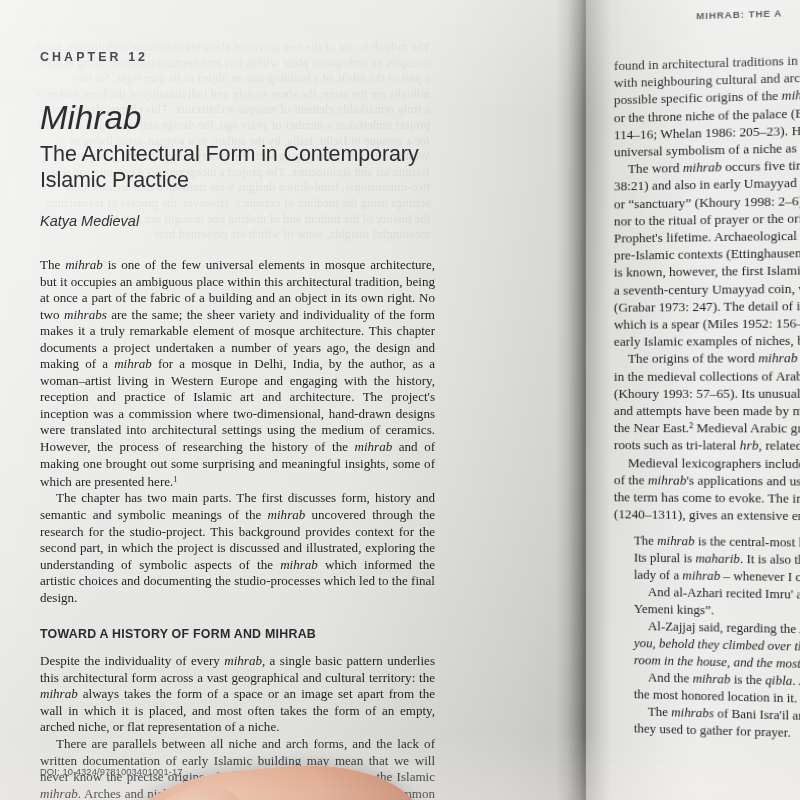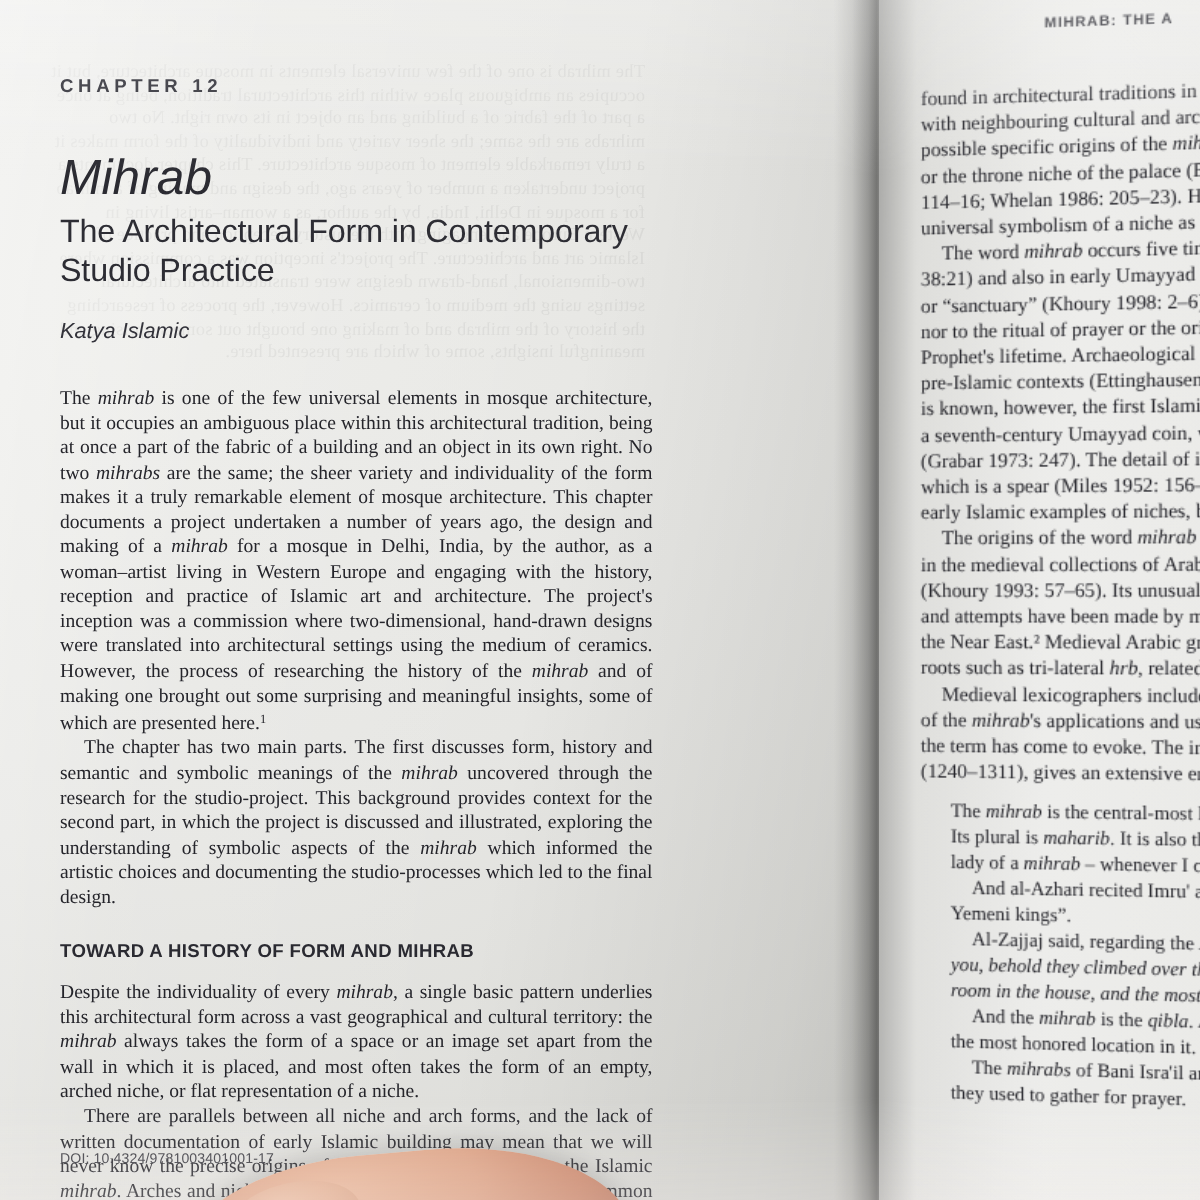--- a/index.html
+++ b/index.html
@@ -264,23 +264,23 @@
     <div class="showthrough" style="left:60px; top:60px; width:400px;">The mihrab is one of the few universal elements in mosque architecture, but it occupies an ambiguous place within this architectural tradition, being at once a part of the fabric of a building and an object in its own right. No two mihrabs are the same; the sheer variety and individuality of the form makes it a truly remarkable element of mosque architecture. This chapter documents a project undertaken a number of years ago, the design and making of a mihrab for a mosque in Delhi, India, by the author, as a woman–artist living in Western Europe and engaging with the history, reception and practice of Islamic art and architecture. The project's inception was a commission where two-dimensional, hand-drawn designs were translated into architectural settings using the medium of ceramics. However, the process of researching the history of the mihrab and of making one brought out some surprising and meaningful insights, some of which are presented here.</div>
 
     <div id="left-page-shade"></div>
 
     <div id="left-col">
 
       <div id="chapter-label" class="sans">CHAPTER 12</div>
 
       <h1 id="chapter-title">Mihrab</h1>
 
-      <h2 id="chapter-subtitle">The Architectural Form in Contemporary Studio Practice</h2>
-
-      <div id="chapter-author">Katya Islamic</div>
+      <h2 id="chapter-subtitle">The Architectural Form in Contemporary Islamic Practice</h2>
+
+      <div id="chapter-author">Katya Medieval</div>
 
       <p class="body" id="para-1">The <i>mihrab</i> is one of the few universal elements in mosque architecture, but it occupies an ambiguous place within this architectural tradition, being at once a part of the fabric of a building and an object in its own right. No two <i>mihrabs</i> are the same; the sheer variety and individuality of the form makes it a truly remarkable element of mosque architecture. This chapter documents a project undertaken a number of years ago, the design and making of a <i>mihrab</i> for a mosque in Delhi, India, by the author, as a woman–artist living in Western Europe and engaging with the history, reception and practice of Islamic art and architecture. The project's inception was a commission where two-dimensional, hand-drawn designs were translated into architectural settings using the medium of ceramics. However, the process of researching the history of the <i>mihrab</i> and of making one brought out some surprising and meaningful insights, some of which are presented here.<sup>1</sup></p>
 
       <p class="body indent" id="para-2">The chapter has two main parts. The first discusses form, history and semantic and symbolic meanings of the <i>mihrab</i> uncovered through the research for the studio-project. This background provides context for the second part, in which the project is discussed and illustrated, exploring the understanding of symbolic aspects of the <i>mihrab</i> which informed the artistic choices and documenting the studio-processes which led to the final design.</p>
 
       <div id="section-heading">TOWARD A HISTORY OF FORM AND MIHRAB</div>
 
       <p class="body" id="para-3">Despite the individuality of every <i>mihrab</i>, a single basic pattern underlies this architectural form across a vast geographical and cultural territory: the <i>mihrab</i> always takes the form of a space or an image set apart from the wall in which it is placed, and most often takes the form of an empty, arched niche, or flat representation of a niche.</p>
 
       <p class="body indent" id="para-4">There are parallels between all niche and arch forms, and the lack of written documentation of early Islamic building may mean that we will never know the precise origins of the use of the arch form for the Islamic <i>mihrab</i>. Arches and niches formed by rocks or trees are of course common throughout the natural world; the niche or the arch may have acquired symbolic significance through observation of nature, suggesting a certain intangible space which can be</p>

